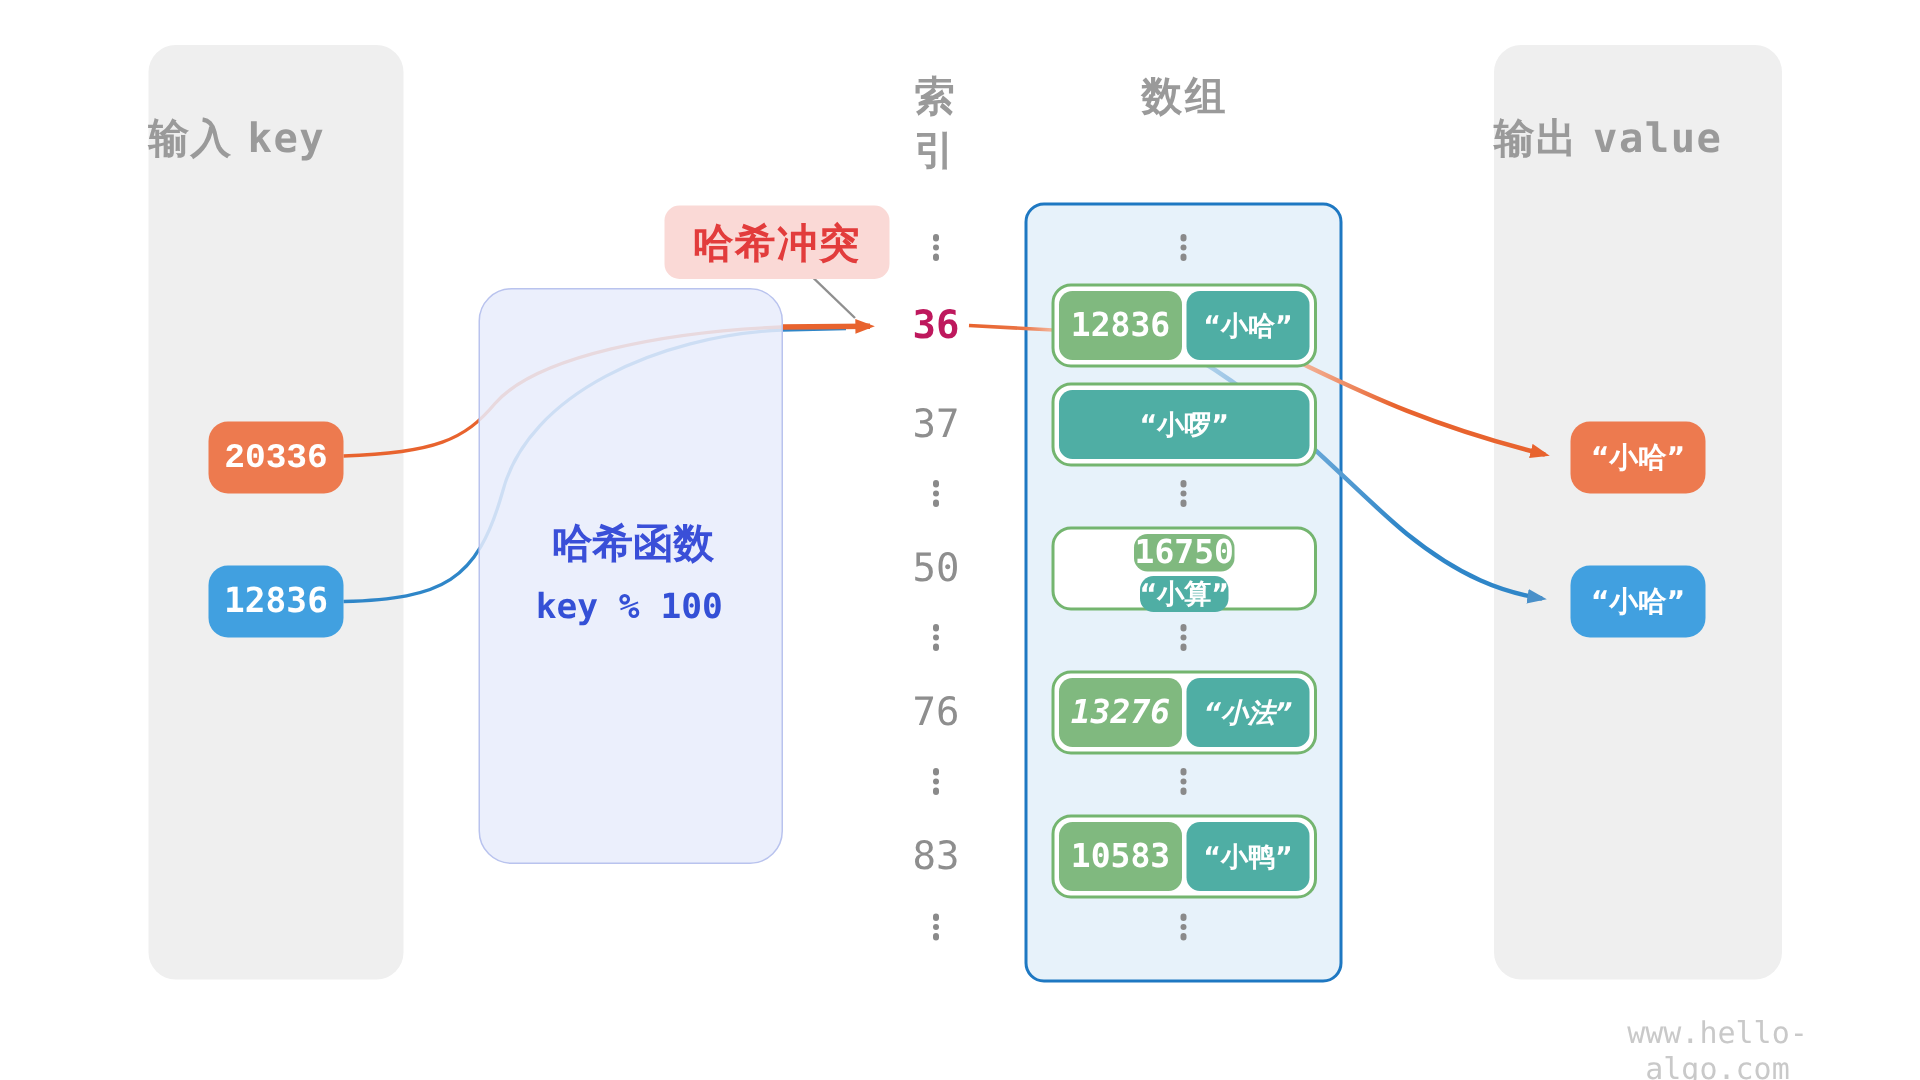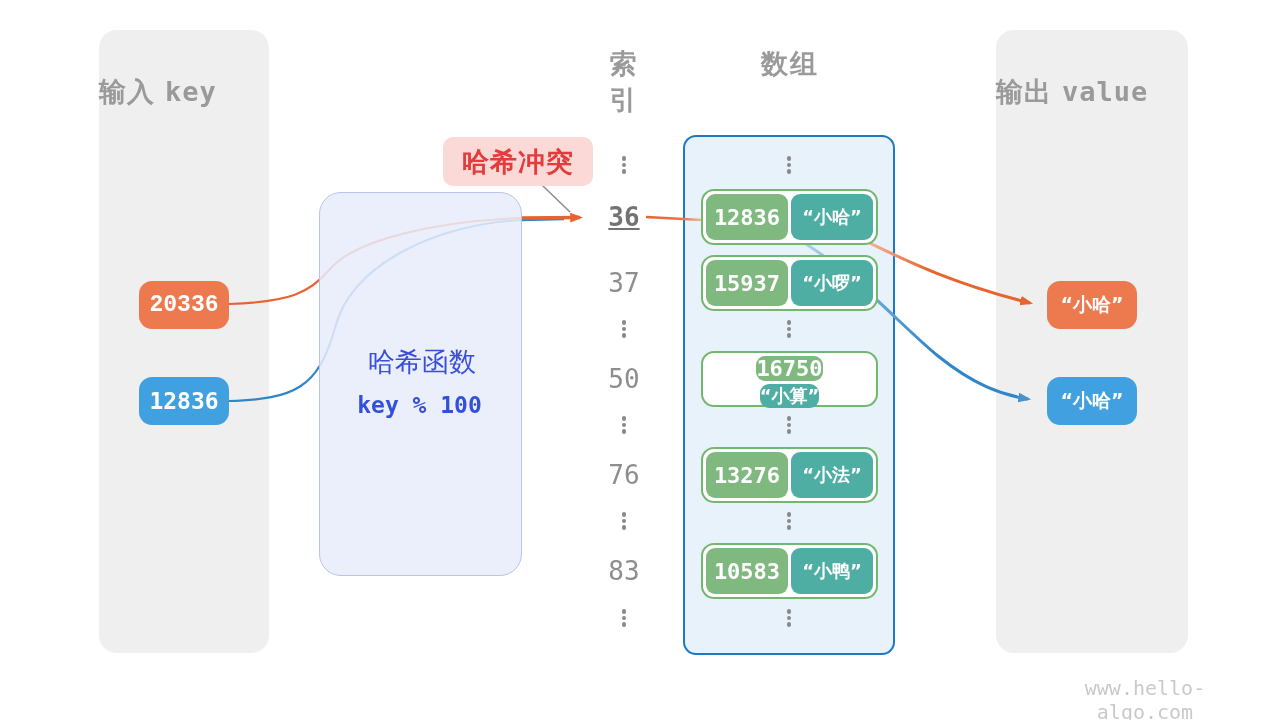--- a/index.html
+++ b/index.html
@@ -18,21 +18,21 @@
               text-align:center;letter-spacing:2px;}
   .kv-header{position:absolute;top:93px;left:683px;width:212px;text-align:center;
              font-family:"DejaVu Sans Mono",monospace;font-size:23px;font-weight:700;}
   .kv-header .k{color:#4e9b53;}
   .kv-header .v{color:#37928f;margin-left:22px;}
 
   
   .hash-box{position:absolute;left:319px;top:192px;width:201px;height:382px;
             background:rgba(232,236,251,0.86);border:1.5px solid #b9c3ee;border-radius:22px;}
   .hash-title{position:absolute;left:319px;top:344px;width:206px;text-align:center;
-              font-size:27px;font-weight:400;color:#3a4fd8;}
+              font-size:27px;font-weight:700;color:#3a4fd8;}
   .hash-formula{position:absolute;left:319px;top:392px;width:201px;text-align:center;
                 font-family:"DejaVu Sans Mono",monospace;font-size:23px;font-weight:700;color:#3450d6;}
 
   
   .collision{position:absolute;left:443px;top:109px;width:150px;height:49px;
              background:#fad9d6;border-radius:10px;display:flex;align-items:center;justify-content:center;
              font-size:27px;font-weight:800;color:#e23c3c;letter-spacing:1px;margin-top:28px;}
 
   
   .array-box{position:absolute;left:683px;top:135px;width:212px;height:520px;
@@ -44,21 +44,21 @@
             display:flex;align-items:center;padding:3px;gap:3px;}
   .pair-key{flex:1;height:46px;background:#80b97f;border-radius:9px;display:flex;align-items:center;
             justify-content:center;color:#ffffff;font-family:"DejaVu Sans Mono",monospace;
             font-size:22px;font-weight:700;}
   .pair-val{flex:1;height:46px;background:#4faea4;border-radius:9px;display:flex;align-items:center;
             justify-content:center;color:#ffffff;font-size:18px;font-weight:700;}
 
   
   .idx-num{position:absolute;left:596px;width:56px;text-align:center;
            font-family:"DejaVu Sans Mono",monospace;font-size:26px;color:#8e8e8e;}
-  .idx-num.emph{font-weight:700;color:#737373;text-decoration:underline;}
+  .idx-num.emph{font-weight:700;color:#be185d;}
 
   
   .vdots{position:absolute;width:14px;}
   .vdots span{display:block;width:4.5px;height:4.5px;border-radius:50%;background:#8a8a8a;margin:2px auto;}
 
   
   .chip{position:absolute;width:90px;height:48px;border-radius:13px;display:flex;align-items:center;
         justify-content:center;color:#ffffff;font-weight:700;}
   .chip.num{font-family:"DejaVu Sans Mono",monospace;font-size:23px;}
   .chip.val{font-size:19px;}
@@ -169,38 +169,37 @@
       <div class="vdots" style="left: 782px; top: 154px;">
         <span></span>
         <span></span>
         <span></span>
       </div>
       <div class="pair-row" style="top: 189px;">
         <div class="pair-key">12836</div>
         <div class="pair-val">“小哈”</div>
       </div>
       <div class="pair-row" style="top: 255px;">
-        <div class="pair-key">15937</div>
         <div class="pair-val">“小啰”</div>
       </div>
       <div class="vdots" style="left: 782px; top: 318px;">
         <span></span>
         <span></span>
         <span></span>
       </div>
       <div class="pair-row" style="top: 351px; flex-direction: column;">
         <div class="pair-key">16750</div>
         <div class="pair-val">“小算”</div>
       </div>
       <div class="vdots" style="left: 782px; top: 414px;">
         <span></span>
         <span></span>
         <span></span>
       </div>
-      <div class="pair-row" style="top: 447px;">
+      <div class="pair-row" style="top: 447px; font-style: italic;">
         <div class="pair-key">13276</div>
         <div class="pair-val">“小法”</div>
       </div>
       <div class="vdots" style="left: 782px; top: 510px;">
         <span></span>
         <span></span>
         <span></span>
       </div>
       <div class="pair-row" style="top: 543px;">
         <div class="pair-key">10583</div>

